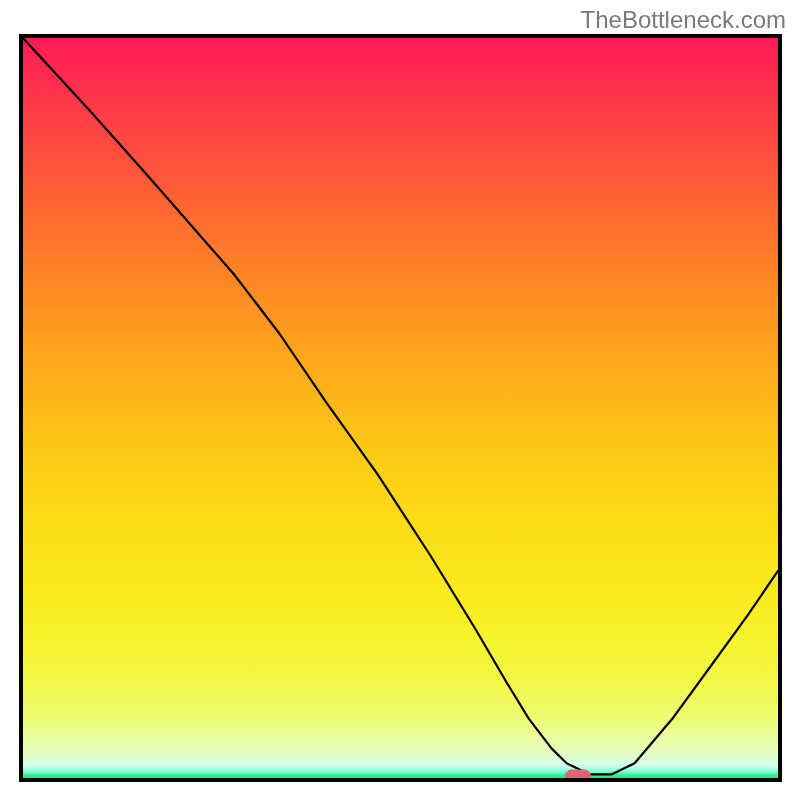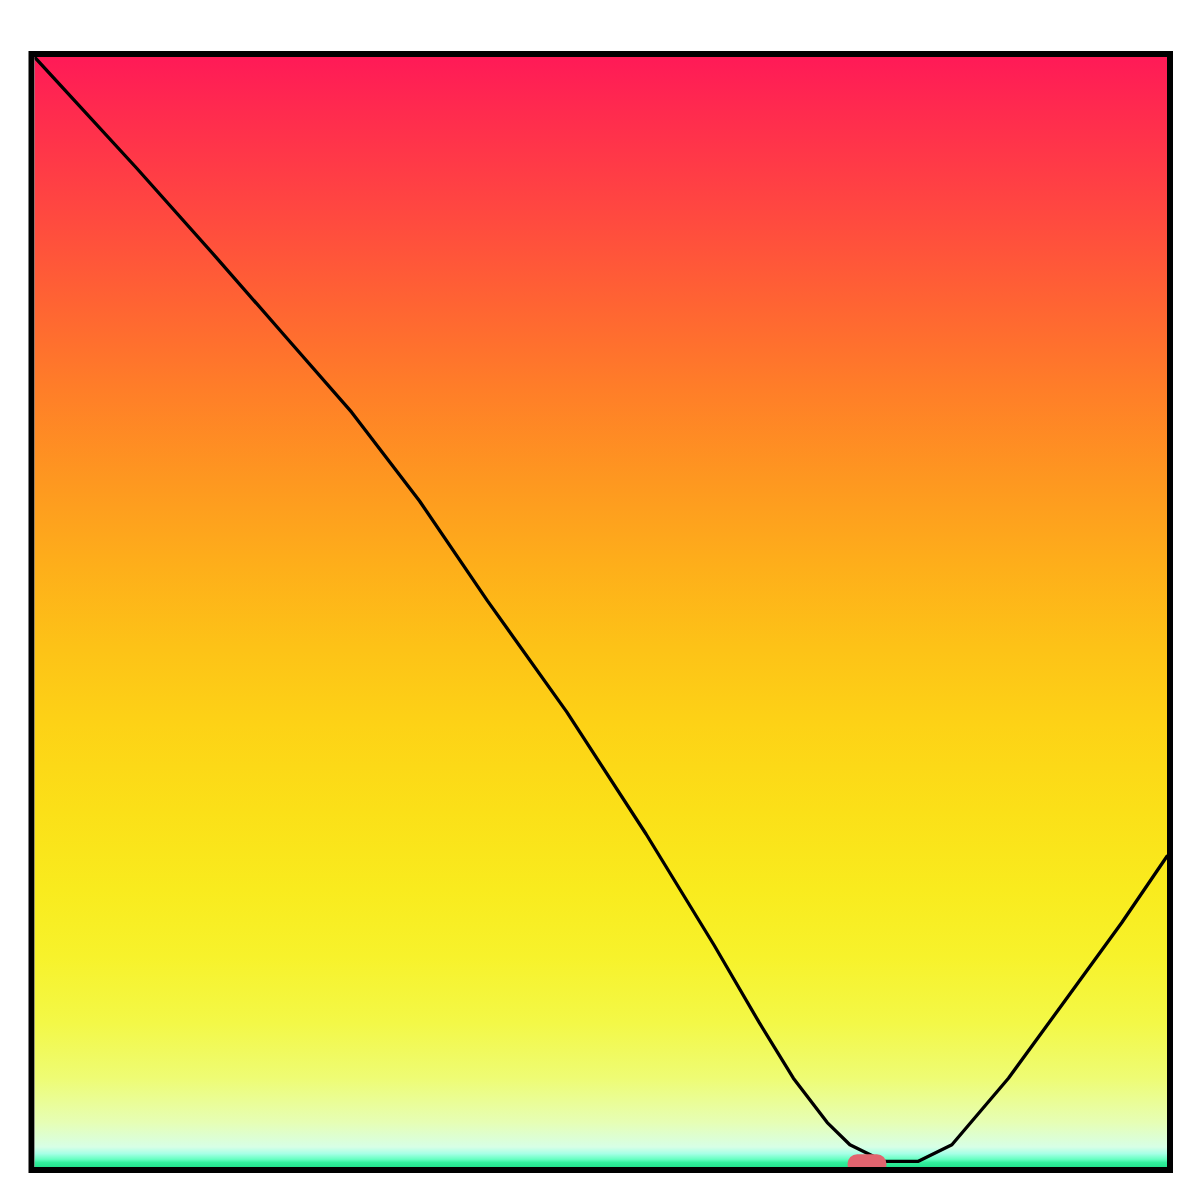--- a/index.html
+++ b/index.html
@@ -81,20 +81,21 @@
     background: #e1646f;
     border-radius: 7px;
     transform: translate(-50%, -50%);
   }
 </style>
 </head>
 <body>
 
 <div class="container">
 
+  <div class="watermark">TheBottleneck.com</div>
 
   <div class="plot-frame">
     <div class="gradient-bg"></div>
 
     <svg class="curve-svg" viewBox="0 0 755 740" preserveAspectRatio="none">
       <path fill="none" stroke="#000" stroke-width="2.2" stroke-linejoin="round" stroke-linecap="round" d="M0.0 0.0 L68.0 74.0 L120.8 133.2 L166.1 185.0 L211.4 236.8 L256.7 296.0 L302.0 362.6 L354.8 436.6 L407.7 518.0 L453.0 592.0 L483.2 643.8 L505.9 680.8 L528.5 710.4 L543.6 725.2 L566.3 736.3 L588.9 736.3 L611.6 725.2 L649.3 680.8 L687.1 629.0 L724.8 577.2 L755.0 532.8"></path>
     </svg>
 
     <div class="marker" style="left: 554.925px; top: 737.78px;"></div>
   </div>

